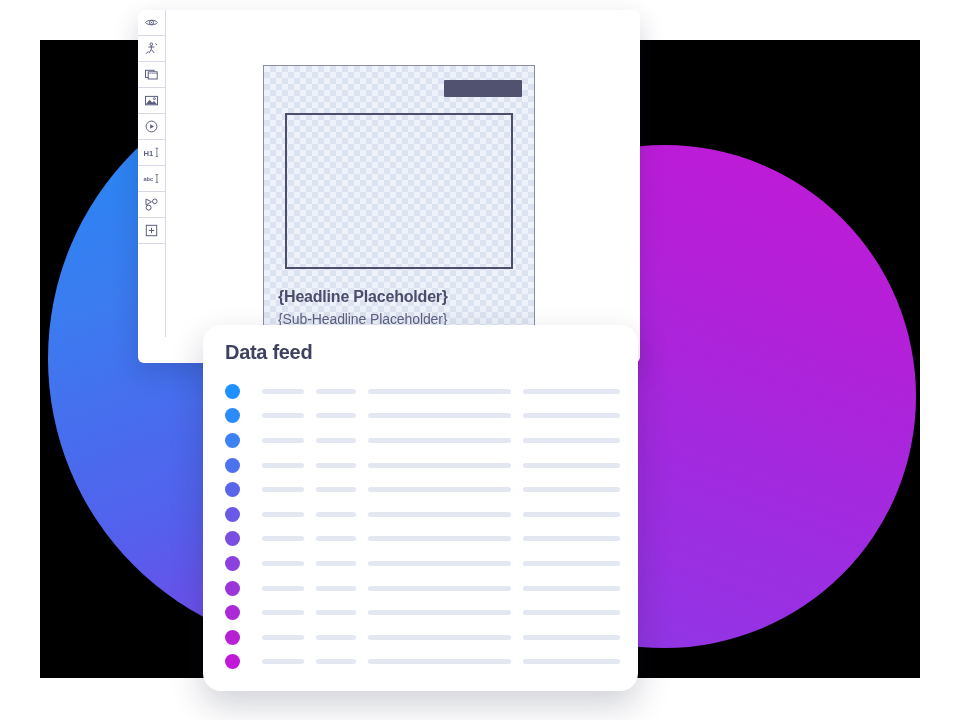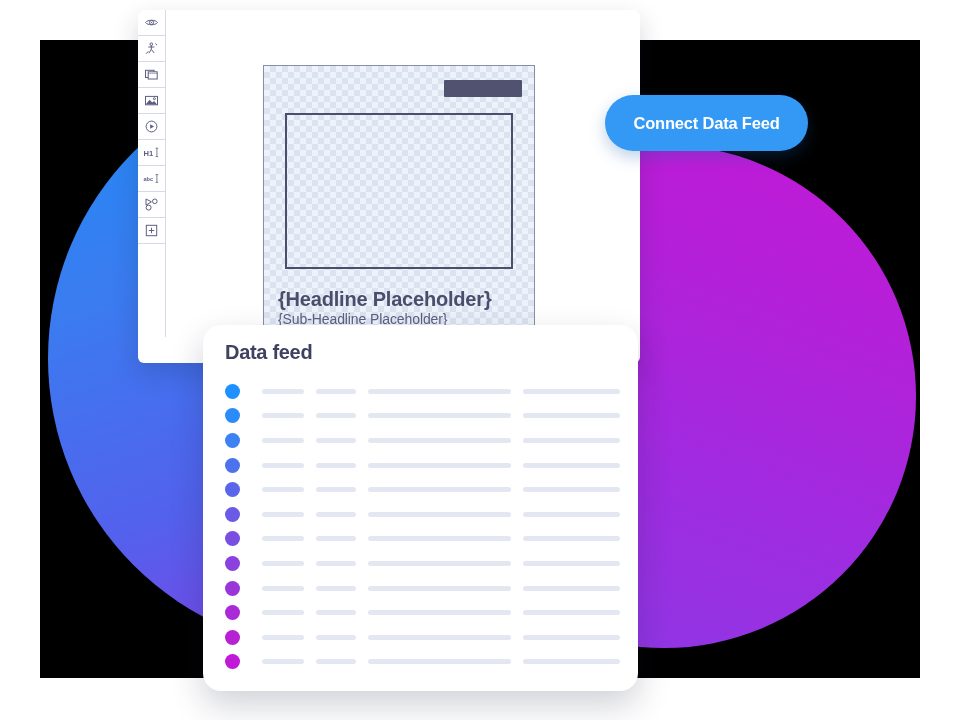--- a/index.html
+++ b/index.html
@@ -138,21 +138,21 @@
     width: 228px;
     height: 156px;
     border: 2px solid #4c4e6b;
     box-sizing: border-box;
   }
   .headline {
     position: absolute;
     left: 14px;
     top: 222px;
     color: #4b4d6c;
-    font-size: 20px;
+    font-size: 16px;
     font-weight: 700;
     letter-spacing: -0.2px;
     white-space: nowrap;
   }
   .subheadline {
     position: absolute;
     left: 14px;
     top: 245px;
     color: #5e6080;
     font-size: 14px;
@@ -329,21 +329,20 @@
           <div class="logo-chip"></div>
           <div class="image-frame"></div>
           <div class="headline">{Headline Placeholder}</div>
           <div class="subheadline">{Sub-Headline Placeholder}</div>
         </div>
       </div>
 
     </div>
   </div>
 
-  <button class="cta-button">Connect Data Feed</button>
 
   <div class="data-feed-panel">
     <div class="panel-title">Data feed</div>
     <div class="feed-rows" id="feed-rows">
         <div class="feed-row">
           <div class="row-dot" style="background: rgb(30, 144, 255);"></div>
           <div class="row-bars">
             <div class="bar b1" style="background: rgb(226, 231, 241);"></div>
             <div class="bar b2" style="background: rgb(226, 231, 241);"></div>
             <div class="bar b3" style="background: rgb(226, 231, 241);"></div>

